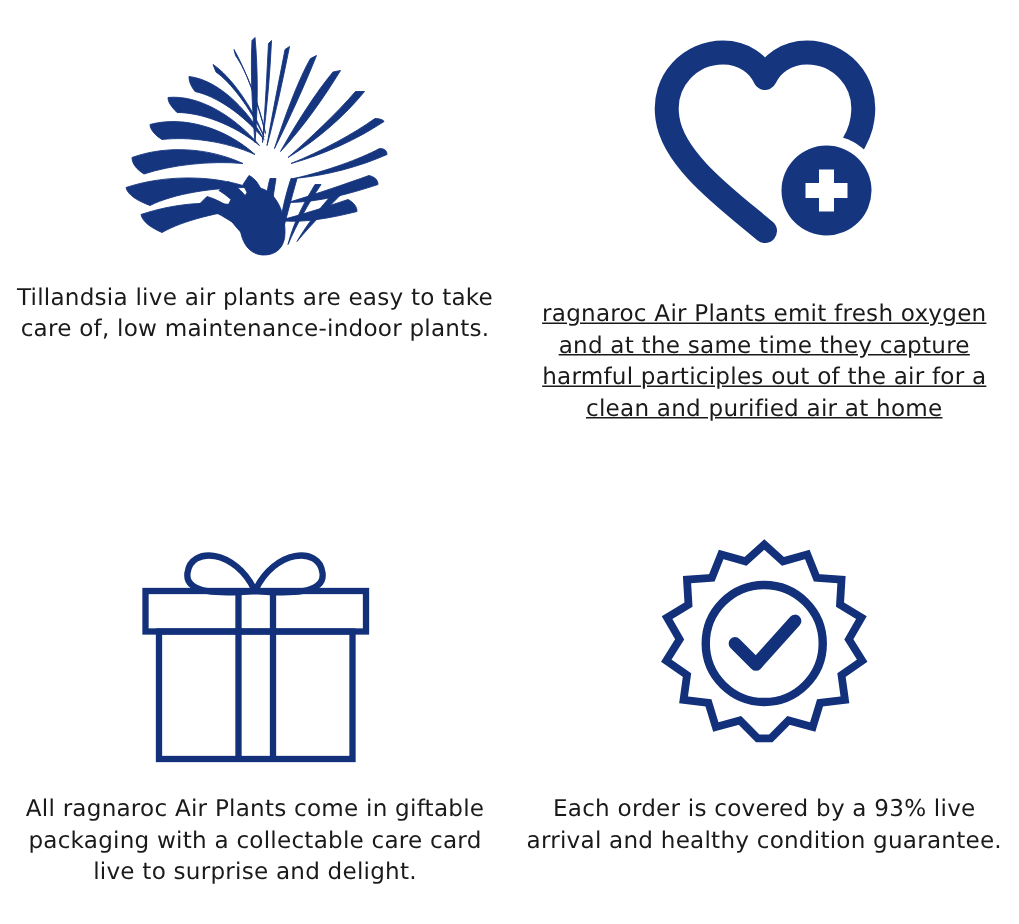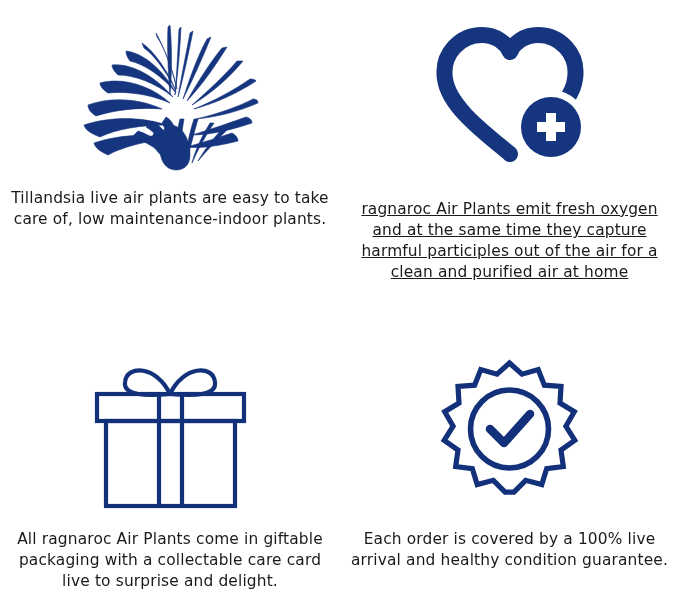--- a/index.html
+++ b/index.html
@@ -178,16 +178,16 @@
                  L138.9 71.2 L147.8 85.4 L134.0 95.0 L136.3 111.6 L119.7 113.6 L114.8 129.6
                  L98.7 125.3 L86.9 137.2 L82.5 137.2 L78.1 137.2 L66.3 125.3 L50.2 129.6
                  L45.3 113.6 L28.7 111.6 L31.0 95.0 L17.2 85.4 L26.1 71.2 L17.7 56.7
                  L32.0 48.1 L31.0 31.4 L47.6 30.2 L53.8 14.6 L70.0 19.2 Z" fill="none" stroke="#12317a" stroke-width="5.2" stroke-linejoin="miter" stroke-linecap="round"></path>
 
         <circle cx="82.5" cy="74" r="39" fill="none" stroke="#12317a" stroke-width="5.6"></circle>
 
         <path d="M63 74 L77 88 L103 59" fill="none" stroke="#12317a" stroke-width="8.5" stroke-linecap="round" stroke-linejoin="round"></path>
       </svg>
     </div>
-    <p class="caption">Each order is covered by a 100% live arrival and healthy condition guarantee.</p>
+    <p class="caption">Each order is covered by a 93% live arrival and healthy condition guarantee.</p>
   </div>
 
 </div>
 
 </body></html>

